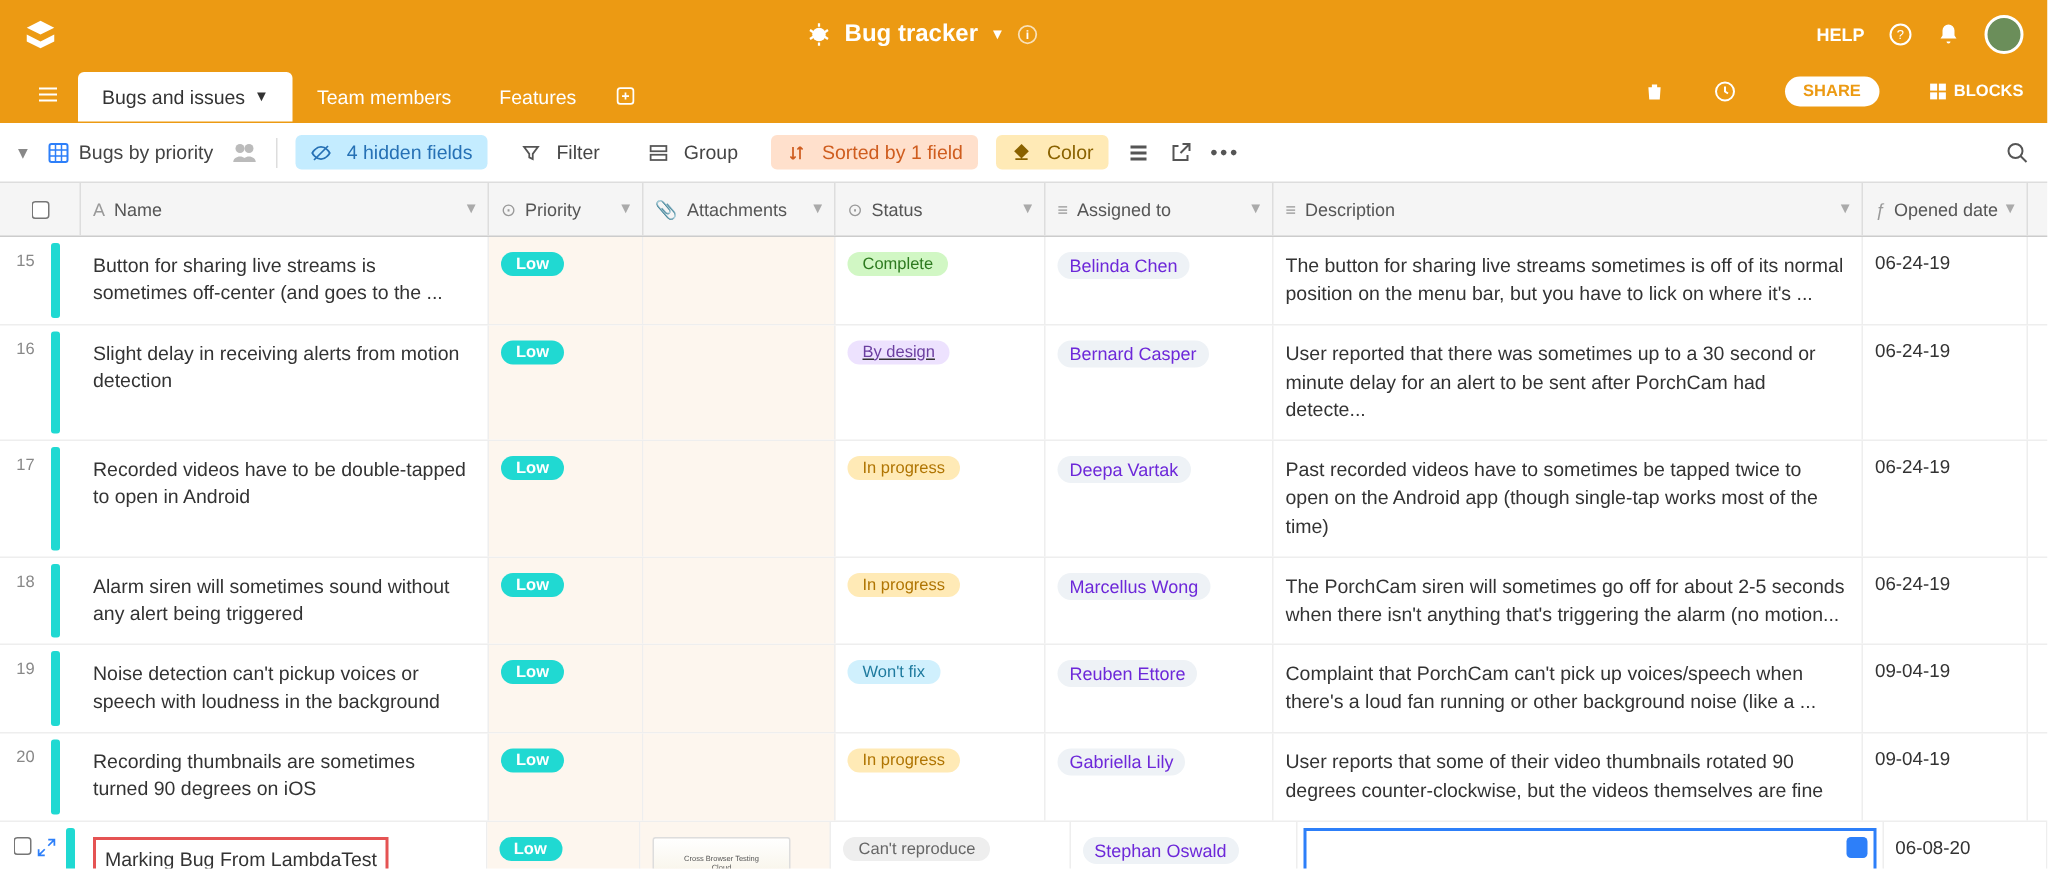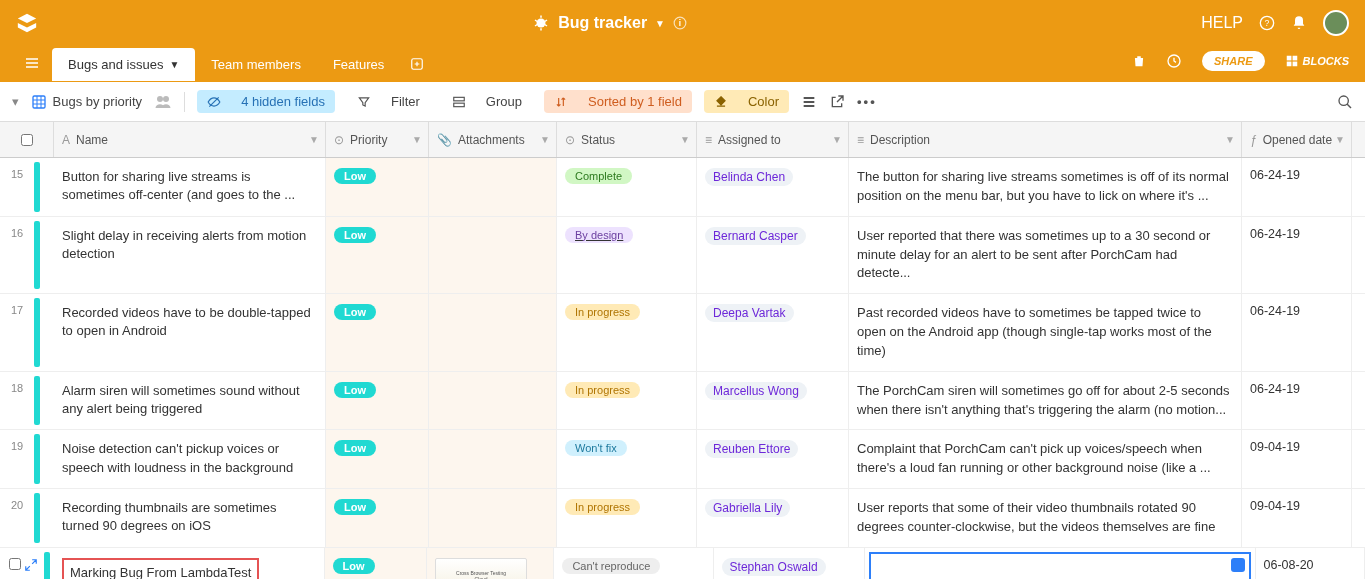--- a/index.html
+++ b/index.html
@@ -2,32 +2,32 @@
 <html><head>
 <meta charset="utf-8">
 <style>
   * { box-sizing: border-box; margin: 0; padding: 0; }
   body { font-family: -apple-system, BlinkMacSystemFont, "Segoe UI", Helvetica, Arial, sans-serif; font-size: 13px; color: #333; background: #fff; width: 1365px; height: 579px; overflow: hidden; }
   .topbar { background: #ec9a13; height: 46px; display: flex; align-items: center; color: #fff; padding: 0 16px; }
   .topbar .logo { width: 22px; height: 22px; margin-right: 20px; }
   .topbar .center { flex: 1; display: flex; justify-content: center; align-items: center; font-weight: 600; font-size: 16px; gap: 8px; }
   .topbar .right { display: flex; align-items: center; gap: 16px; }
   .avatar { width: 26px; height: 26px; border-radius: 50%; background: #6b8e5a; border: 2px solid #fff; }
-  .help-label { font-size: 16px; font-weight: 400; margin-left: 40px; }
+  .help-label { font-size: 12px; font-weight: 700; margin-left: 40px; }
   .tabbar { background: #ec9a13; height: 36px; display: flex; align-items: center; padding-left: 12px; gap: 0; }
   .hamburger { color: #fff; padding: 8px 12px; }
   .tab { padding: 9px 16px; color: #fff; font-size: 13px; border-radius: 4px 4px 0 0; display: flex; align-items: center; gap: 6px; cursor: pointer; }
   .tab.active { background: #fff; color: #333; font-weight: 500; }
   .tab .caret { font-size: 10px; }
-  .tab-right { margin-left: auto; display: flex; align-items: center; padding: 0 16px 6px 0; gap: 20px; color: #fff; font-style: italic; }
+  .tab-right { margin-left: auto; display: flex; align-items: center; padding: 0 16px 6px 0; gap: 32px; color: #fff; }
   .share-btn { background: #fff; color: #ec9a13; font-weight: 700; font-size: 11px; border-radius: 12px; padding: 4px 12px; }
   .blocks-btn { font-weight: 700; font-size: 11px; display: flex; align-items: center; gap: 4px; }
   .toolbar { height: 40px; border-bottom: 1px solid #ddd; display: flex; align-items: center; padding: 0 12px; gap: 12px; font-size: 13px; color: #444; }
   .toolbar .view { display: flex; align-items: center; gap: 6px; font-weight: 500; }
-  .toolbar .chip { padding: 4px 10px; border-radius: 4px; display: flex; align-items: center; gap: 20px; cursor: pointer; }
+  .toolbar .chip { padding: 4px 10px; border-radius: 4px; display: flex; align-items: center; gap: 10px; cursor: pointer; }
   .chip.hidden-fields { background: #c4ecff; color: #2671b5; }
   .chip.sort { background: #ffe0cc; color: #cf5d1f; }
   .chip.color { background: #ffeab6; color: #8a6200; }
   .toolbar .spacer { flex: 1; }
   .grid { position: relative; }
   .grid-header { display: flex; height: 36px; background: #f5f5f5; border-bottom: 1px solid #ccc; font-size: 12px; color: #555; }
   .col-check { width: 54px; border-right: 1px solid #ddd; display: flex; align-items: center; justify-content: center; }
   .col-name { width: 272px; }
   .col-priority { width: 103px; }
   .col-attach { width: 128px; }

